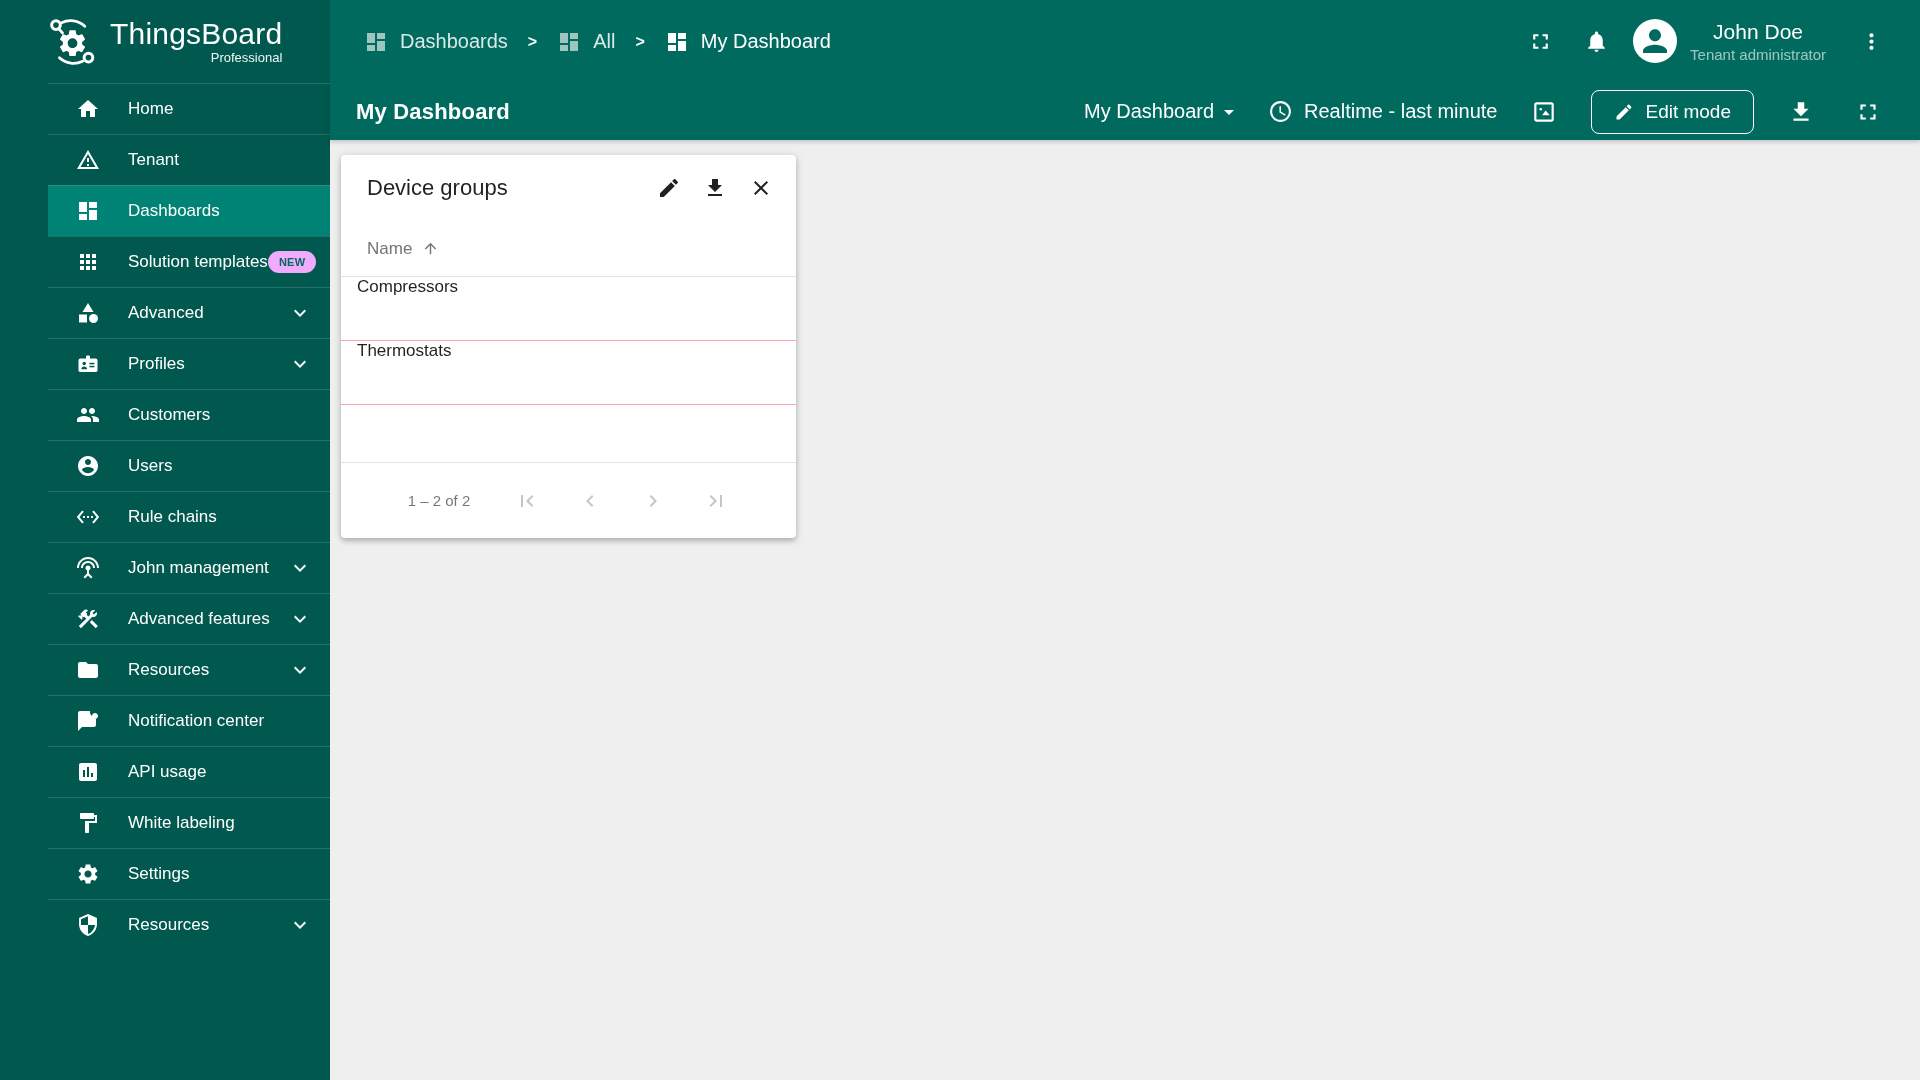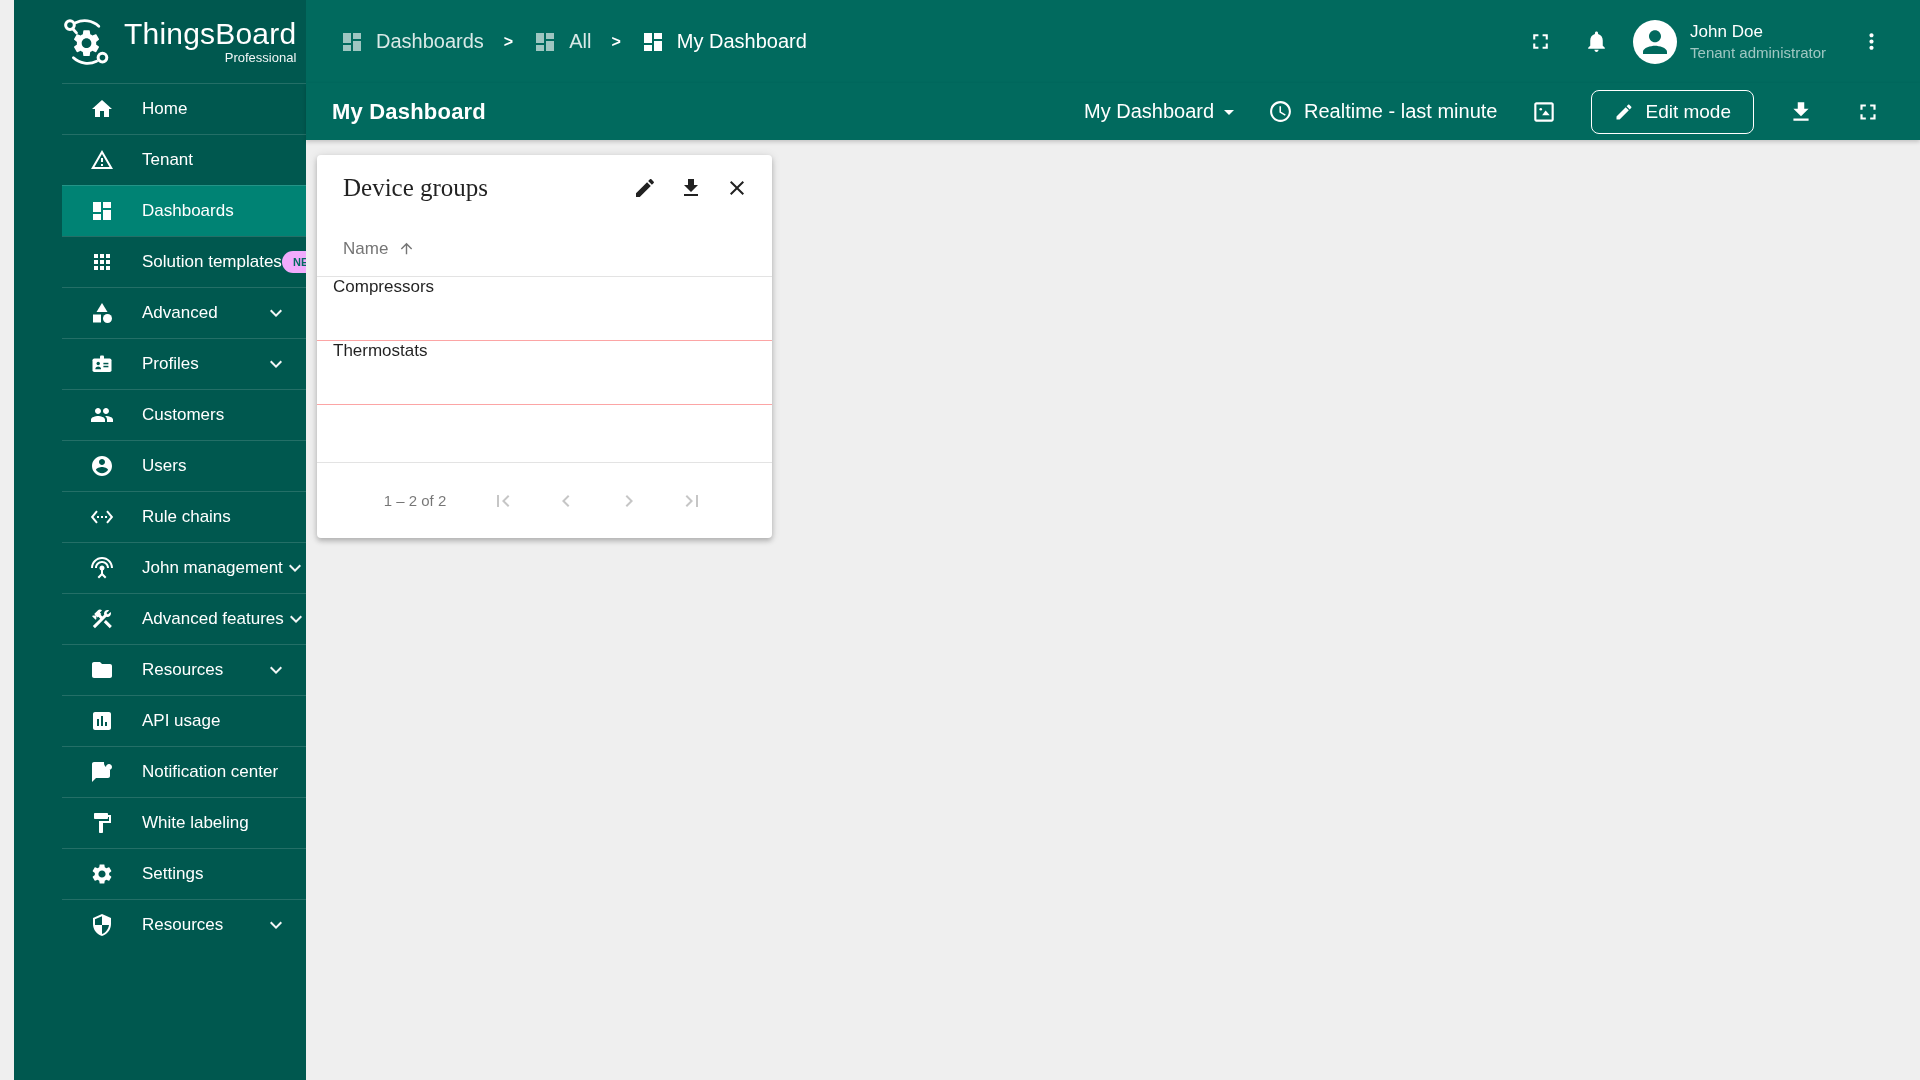--- a/index.html
+++ b/index.html
@@ -6,21 +6,21 @@
     --header:#016A5E; --sidebar:#00584F; --sidebar-selected:#008374;
     --content-bg:#EFEFEF; --badge-text:#016A5E;
   }
   *{box-sizing:border-box; margin:0; padding:0;}
   html,body{width:1920px;height:1080px;overflow:hidden;}
   body{font-family:"Liberation Sans","DejaVu Sans",sans-serif;background:var(--content-bg);}
   svg{display:block;fill:currentColor;}
   .app{display:flex;width:1920px;height:1080px;}
 
   
-  .sidebar{width:292px;flex-shrink:0;background:var(--sidebar);color:#fff;display:flex;flex-direction:column;margin-left:14px;}
+  .sidebar{width:330px;flex-shrink:0;background:var(--sidebar);color:#fff;display:flex;flex-direction:column;}
   .logo{height:83px;display:flex;align-items:center;padding-left:46px;gap:12px;cursor:pointer;flex-shrink:0;}
   .brand-text{display:flex;flex-direction:column;line-height:1.05;}
   .brand-name{font-size:30px;letter-spacing:.2px;}
   .brand-sub{font-size:13px;text-align:right;margin-top:1px;opacity:.95;}
   .menu{flex:1;padding-left:48px;}
   .menu-item{height:51px;display:flex;align-items:center;padding:0 18px 0 28px;
     border-top:1px solid rgba(255,255,255,.14);font-size:17px;cursor:pointer;white-space:nowrap;}
   .menu-item.selected{background:var(--sidebar-selected);}
   .menu-item .ic{width:24px;height:24px;flex-shrink:0;}
   .menu-item .lbl{margin-left:28px;flex:1;}
@@ -40,21 +40,21 @@
   .crumb.current .ic{color:#fff;}
   .crumb-sep{color:#fff;font-size:16px;font-weight:700;margin:0 20px;}
   .topbar-right{display:flex;align-items:center;}
   .icon-btn{background:none;border:none;color:#fff;cursor:pointer;display:flex;align-items:center;justify-content:center;
     width:42px;height:42px;}
   .icon-btn .ic{width:25px;height:25px;}
   .avatar{width:44px;height:44px;border-radius:50%;background:#fff;display:flex;align-items:center;justify-content:center;
     margin-left:16px;cursor:pointer;flex-shrink:0;}
   .avatar .ic{width:36px;height:36px;color:var(--header);}
   .user-info{display:flex;flex-direction:column;line-height:1.3;margin-left:13px;cursor:pointer;}
-  .user-name{font-size:17px;color:#fff;}
+  .user-name{font-size:21px;color:#fff;text-align:center;}
   .user-role{font-size:15px;color:rgba(255,255,255,.62);}
   .kebab{margin-left:24px;}
 
   .toolbar{height:57px;background:var(--header);color:#fff;display:flex;align-items:center;
     padding:0 32px 0 26px;flex-shrink:0;box-shadow:0 2px 4px rgba(0,0,0,.18);position:relative;z-index:2;}
   .toolbar-title{font-size:22px;font-weight:700;flex:1;letter-spacing:.2px;}
   .toolbar-right{display:flex;align-items:center;gap:27px;}
   .state-select{display:flex;align-items:center;gap:3px;font-size:20px;background:none;border:none;color:#fff;cursor:pointer;}
   .state-select .ic{width:24px;height:24px;}
   .timewindow{display:flex;align-items:center;gap:11px;font-size:20px;background:none;border:none;color:#fff;cursor:pointer;}
@@ -64,21 +64,21 @@
   .tool-icon-btn .ic{width:26px;height:26px;}
   .edit-btn{display:flex;align-items:center;gap:11px;height:44px;padding:0 22px;border:1.5px solid #fff;
     border-radius:8px;background:transparent;color:#fff;font-size:19px;cursor:pointer;font-family:inherit;}
   .edit-btn .ic{width:20px;height:20px;}
 
   
   .content{flex:1;position:relative;background:var(--content-bg);}
   .card{position:absolute;left:11px;top:15px;width:455px;height:383px;background:#fff;border-radius:4px;
     box-shadow:0 3px 5px rgba(0,0,0,.2),0 1px 10px rgba(0,0,0,.12);display:flex;flex-direction:column;}
   .card-header{height:66px;display:flex;align-items:center;padding:0 16px 0 26px;flex-shrink:0;}
-  .card-title{font-size:25px;color:rgba(0,0,0,.87);flex:1;font-family:Liberation Serif, serif;}
+  .card-title{font-size:22px;color:rgba(0,0,0,.87);flex:1;}
   .card-actions{display:flex;gap:8px;}
   .card-icon-btn{width:38px;height:38px;background:none;border:none;cursor:pointer;color:#212121;
     display:flex;align-items:center;justify-content:center;}
   .card-icon-btn .ic{width:24px;height:24px;}
   .table-head{height:56px;display:flex;align-items:center;gap:10px;padding:0 26px;color:#757575;font-size:17px;
     border-bottom:1px solid #E3E3E3;cursor:pointer;flex-shrink:0;}
   .table-head .ic{width:17px;height:17px;}
   .t-row{height:64px;display:flex;padding:0 16px;font-size:17px;color:rgba(0,0,0,.87);
     border-bottom:1px solid #fca5a5;cursor:pointer;flex-shrink:0;}
   .empty-row{height:58px;border-bottom:1px solid #E3E3E3;flex-shrink:0;}
@@ -211,29 +211,29 @@
           </svg>
           <span class="lbl">Resources</span>
           <span class="chev-wrap">
             <svg class="ic" viewBox="0 0 24 24">
               <path d="M16.59 8.59L12 13.17 7.41 8.59 6 10l6 6 6-6z"></path>
             </svg>
           </span>
         </div>
         <div class="menu-item">
           <svg class="ic" viewBox="0 0 24 24">
+            <path d="M22 7c0 1.66-1.34 3-3 3s-3-1.34-3-3 1.34-3 3-3 3 1.34 3 3zm-2 5.5V16c0 1.1-.9 2-2 2H6l-4 4V4c0-1.1.9-2 2-2h10.1c-.06.32-.1.66-.1 1 0 2.76 2.24 5 5 5 .34 0 .68-.04 1-.1z"></path>
+          </svg>
+          <span class="lbl">Notification center</span>
+        </div>
+        <div class="menu-item">
+          <svg class="ic" viewBox="0 0 24 24">
             <path d="M19 3H5c-1.1 0-2 .9-2 2v14c0 1.1.9 2 2 2h14c1.1 0 2-.9 2-2V5c0-1.1-.9-2-2-2zM9 17H7v-7h2v7zm4 0h-2V7h2v10zm4 0h-2v-4h2v4z"></path>
           </svg>
           <span class="lbl">API usage</span>
-        </div>
-        <div class="menu-item">
-          <svg class="ic" viewBox="0 0 24 24">
-            <path d="M22 7c0 1.66-1.34 3-3 3s-3-1.34-3-3 1.34-3 3-3 3 1.34 3 3zm-2 5.5V16c0 1.1-.9 2-2 2H6l-4 4V4c0-1.1.9-2 2-2h10.1c-.06.32-.1.66-.1 1 0 2.76 2.24 5 5 5 .34 0 .68-.04 1-.1z"></path>
-          </svg>
-          <span class="lbl">Notification center</span>
         </div>
         <div class="menu-item">
           <svg class="ic" viewBox="0 0 24 24">
             <path d="M18 4V3c0-.55-.45-1-1-1H5c-.55 0-1 .45-1 1v4c0 .55.45 1 1 1h12c.55 0 1-.45 1-1V6h1v4H9v11c0 .55.45 1 1 1h2c.55 0 1-.45 1-1v-9h8V4h-3z"></path>
           </svg>
           <span class="lbl">White labeling</span>
         </div>
         <div class="menu-item">
           <svg class="ic" viewBox="0 0 24 24">
             <path d="M19.14 12.94c.04-.3.06-.61.06-.94 0-.32-.02-.64-.07-.94l2.03-1.58c.18-.14.23-.41.12-.61l-1.92-3.32c-.12-.22-.37-.29-.59-.22l-2.39.96c-.5-.38-1.03-.7-1.62-.94l-.36-2.54c-.04-.24-.24-.41-.48-.41h-3.84c-.24 0-.43.17-.47.41l-.36 2.54c-.59.24-1.13.57-1.62.94l-2.39-.96c-.22-.08-.47 0-.59.22L2.74 8.87c-.12.21-.08.47.12.61l2.03 1.58c-.05.3-.09.63-.09.94s.02.64.07.94l-2.03 1.58c-.18.14-.23.41-.12.61l1.92 3.32c.12.22.37.29.59.22l2.39-.96c.5.38 1.03.7 1.62.94l.36 2.54c.05.24.24.41.48.41h3.84c.24 0 .44-.17.47-.41l.36-2.54c.59-.24 1.13-.56 1.62-.94l2.39.96c.22.08.47 0 .59-.22l1.92-3.32c.12-.22.07-.47-.12-.61l-2.01-1.58zM12 15.6c-1.98 0-3.6-1.62-3.6-3.6s1.62-3.6 3.6-3.6 3.6 1.62 3.6 3.6-1.62 3.6-3.6 3.6z"></path>

